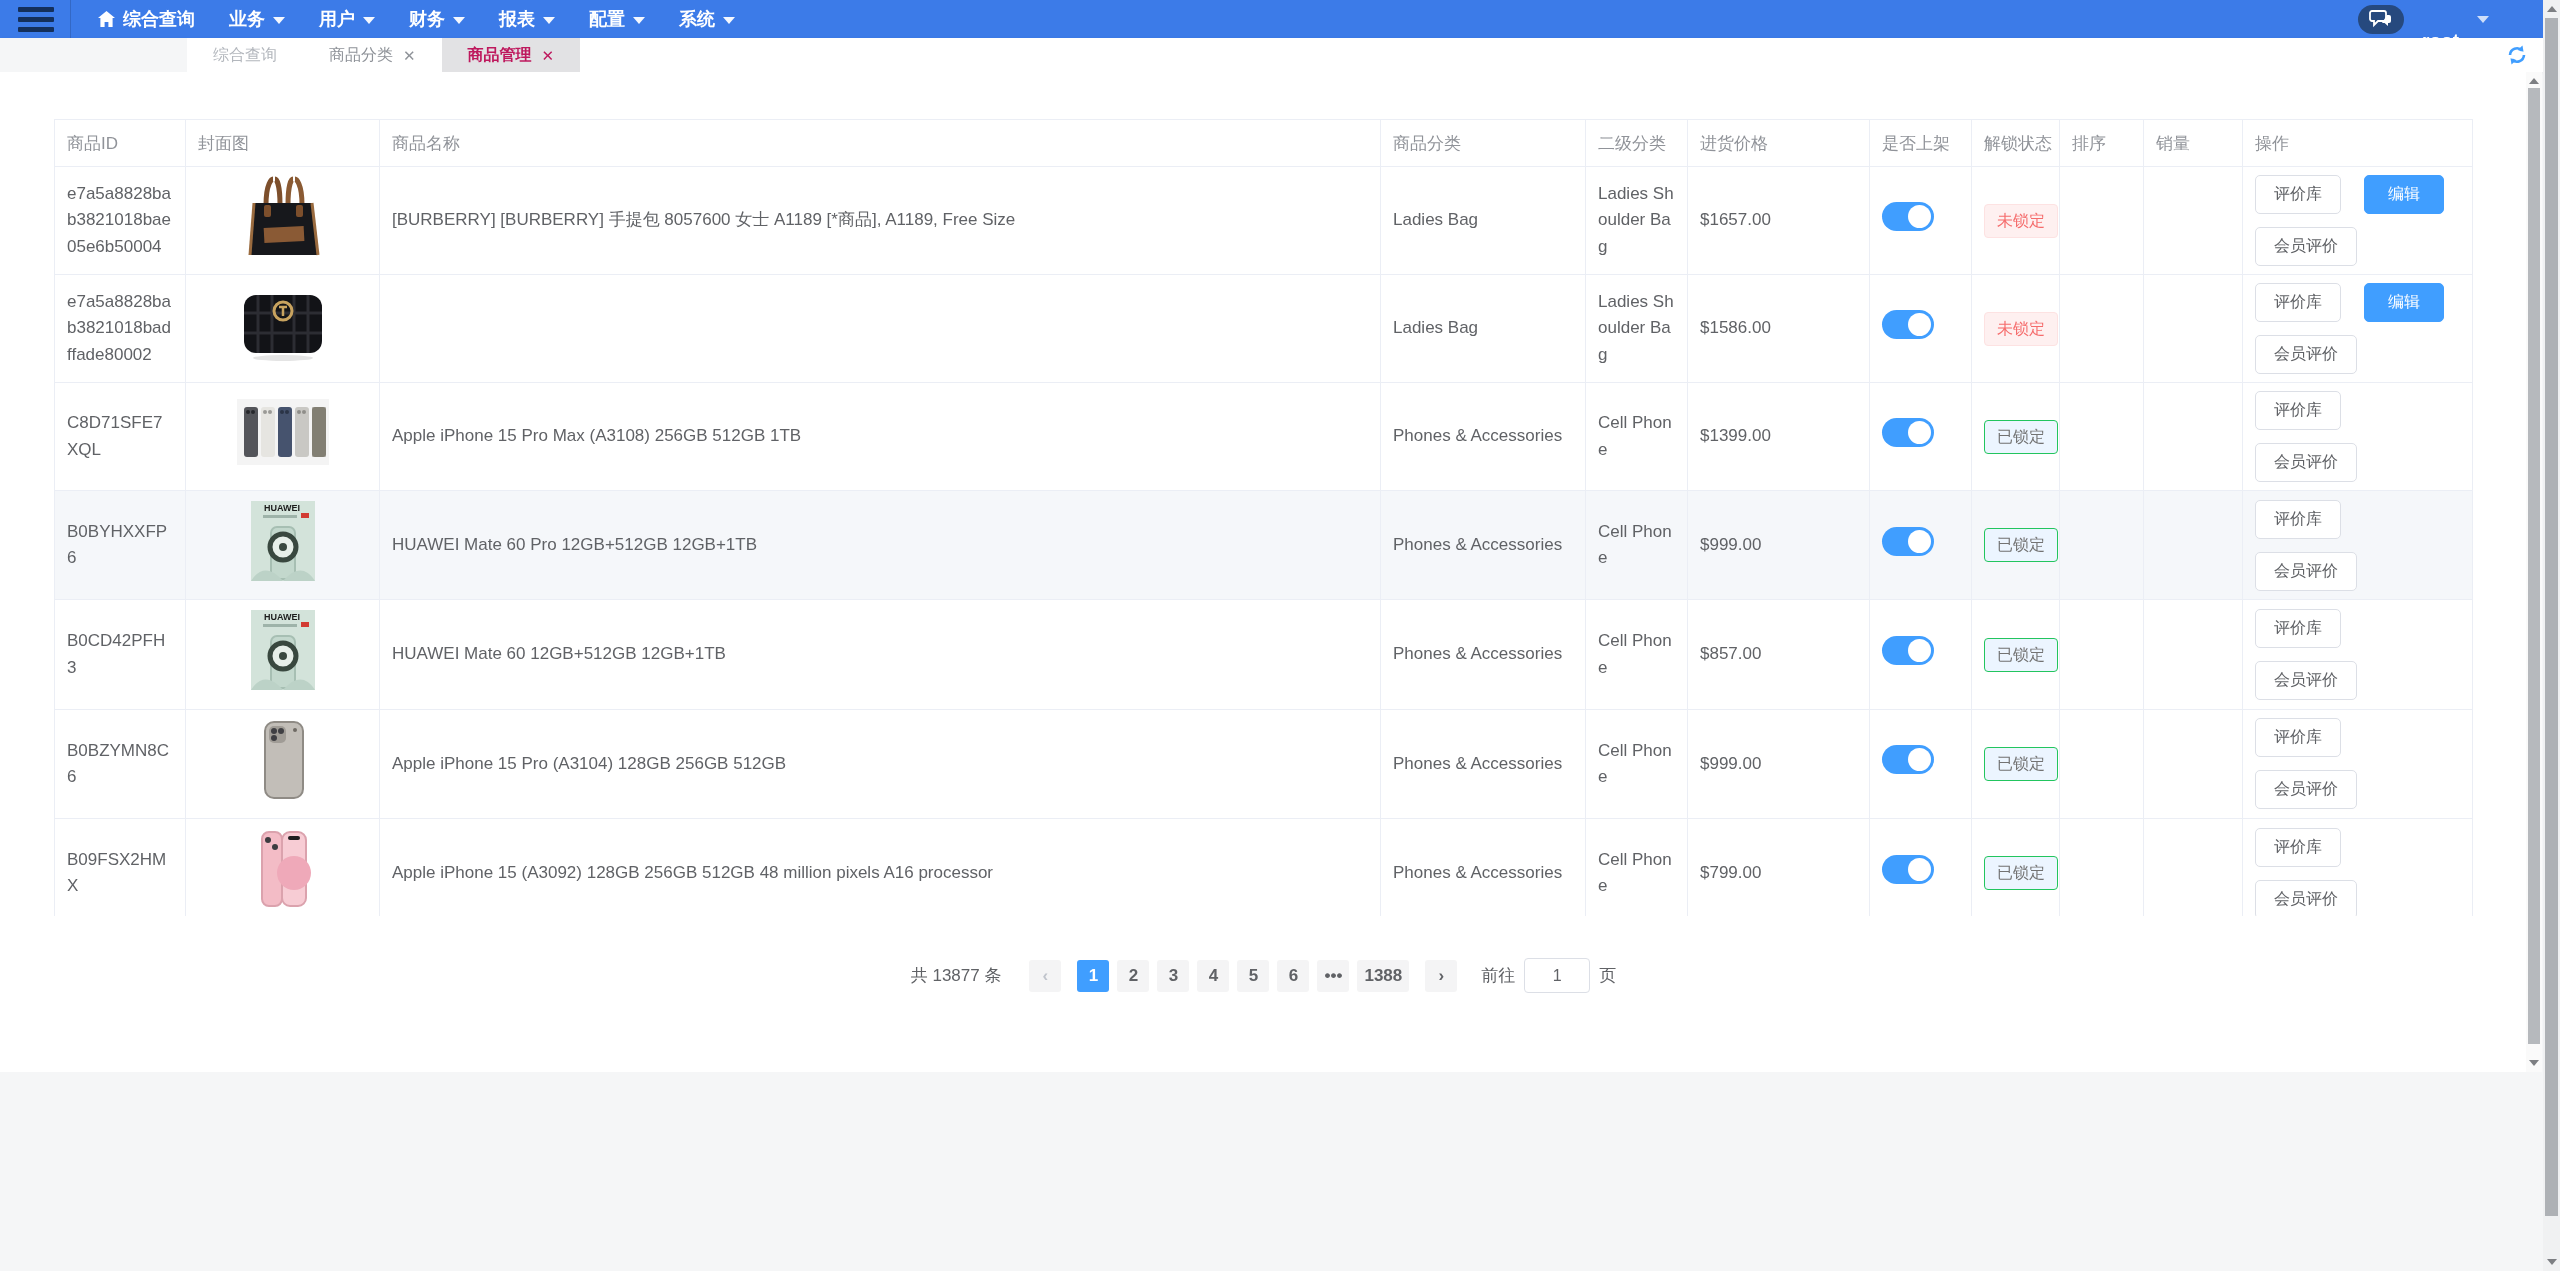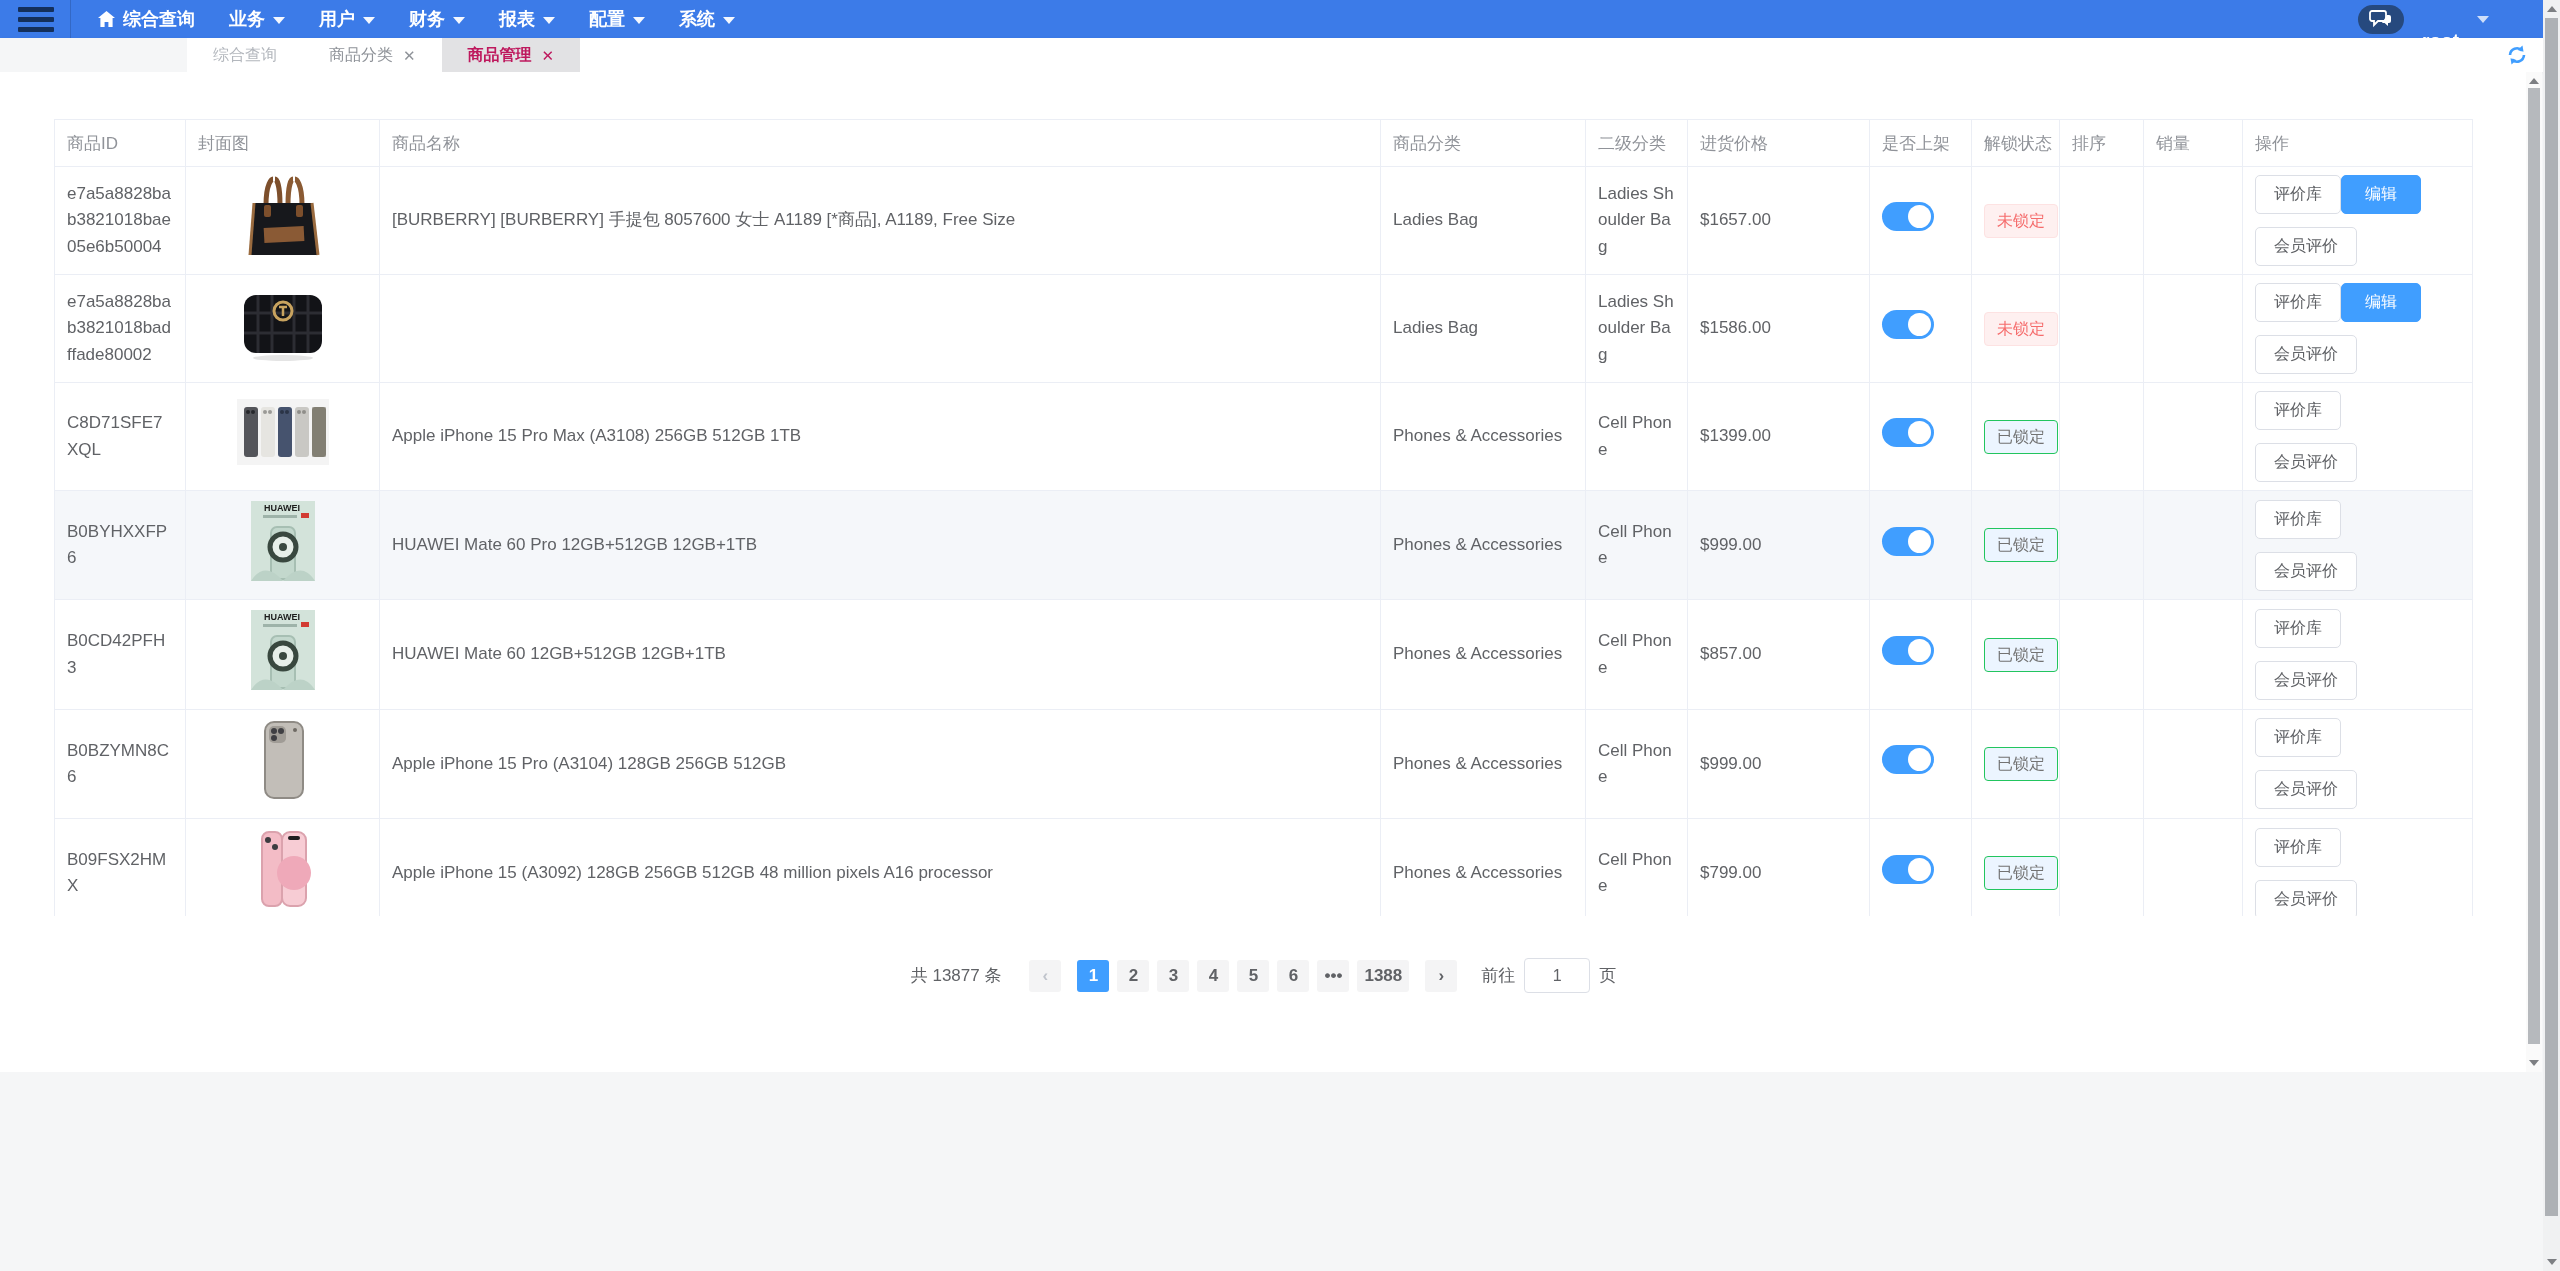--- a/index.html
+++ b/index.html
@@ -51,21 +51,21 @@
   .img-cell { text-align:center; }
   .toggle { width:52px; height:29px; border-radius:15px; background:#409eff; position:relative;
     cursor:pointer; display:inline-block; }
   .toggle::after { content:""; position:absolute; right:3px; top:3px; width:23px; height:23px;
     border-radius:50%; background:#fff; }
   .badge { display:inline-block; padding:8px 12px; border-radius:4px; font-size:16px; line-height:1;
     white-space:nowrap; }
   .badge.info { color:#737373; background:#ecf5ff; border:1px solid #22c55e; }
   .badge.danger { color:#f56c6c; background:#fef0f0; border:1px solid #fde2e2; }
   .ops { display:flex; flex-direction:column; gap:13px; }
-  .ops-line { display:flex; gap:0; align-items:center; }
+  .ops-line { display:flex; gap:23px; align-items:center; }
   .btn { height:39px; padding:0 18px; border-radius:5px; border:1px solid #dcdfe6; background:#fff;
     color:#606266; font-size:16px; display:inline-flex; align-items:center; justify-content:center;
     cursor:pointer; white-space:nowrap; }
   .btn.primary { background:#409eff; border-color:#409eff; color:#fff; padding:0 23px; }
   
   .pager { margin-top:42px; width:2419px; display:flex; align-items:center; justify-content:center;
     gap:16px; font-size:17px; color:#606266; }
   .pager-total { margin-right:12px; }
   .page-btn { min-width:32px; height:32px; border-radius:3px; background:#f4f4f5; color:#606266;
     display:inline-flex; align-items:center; justify-content:center; font-weight:600; padding:0 7px;

